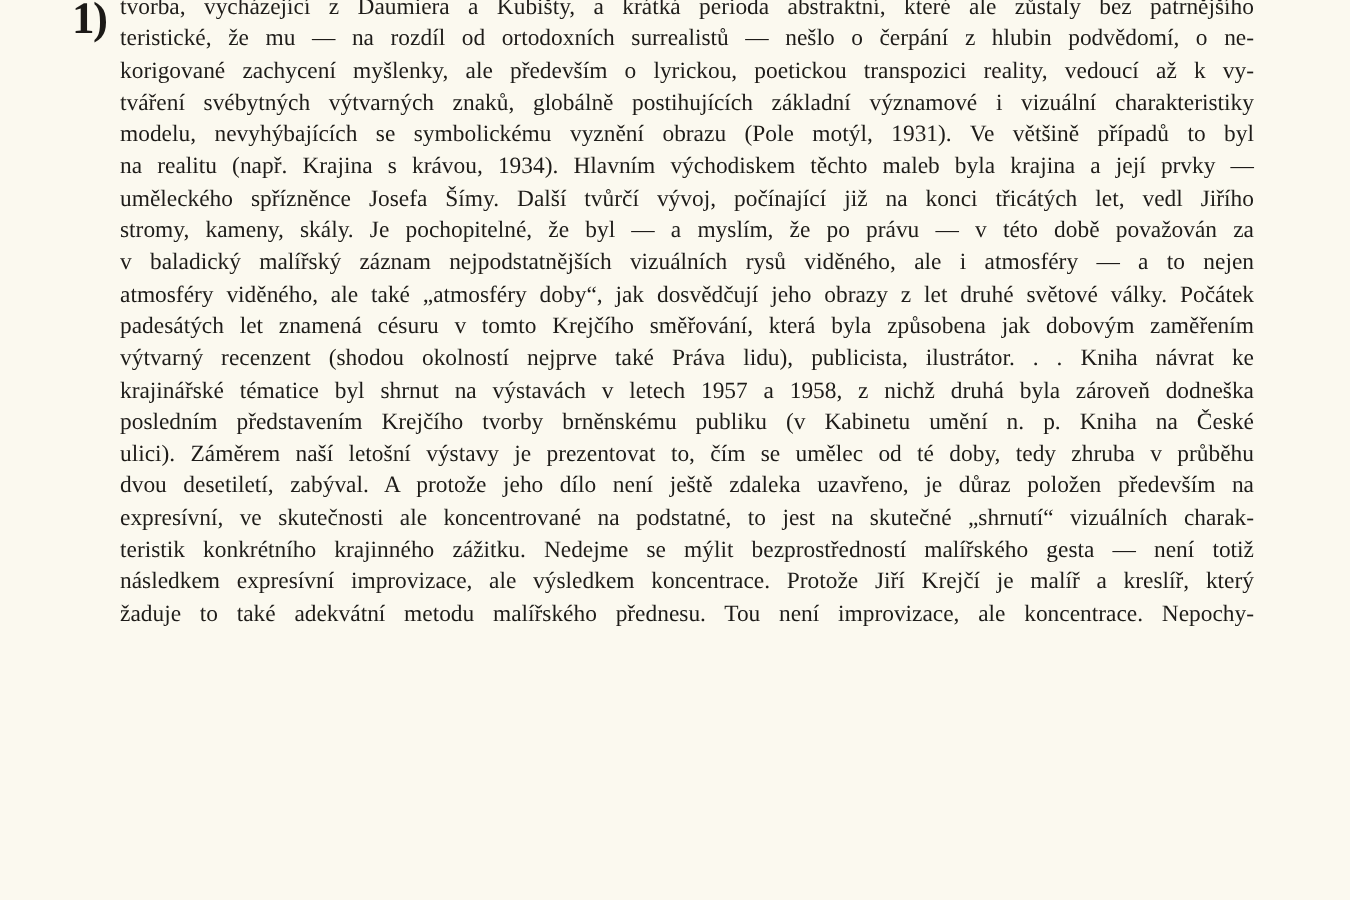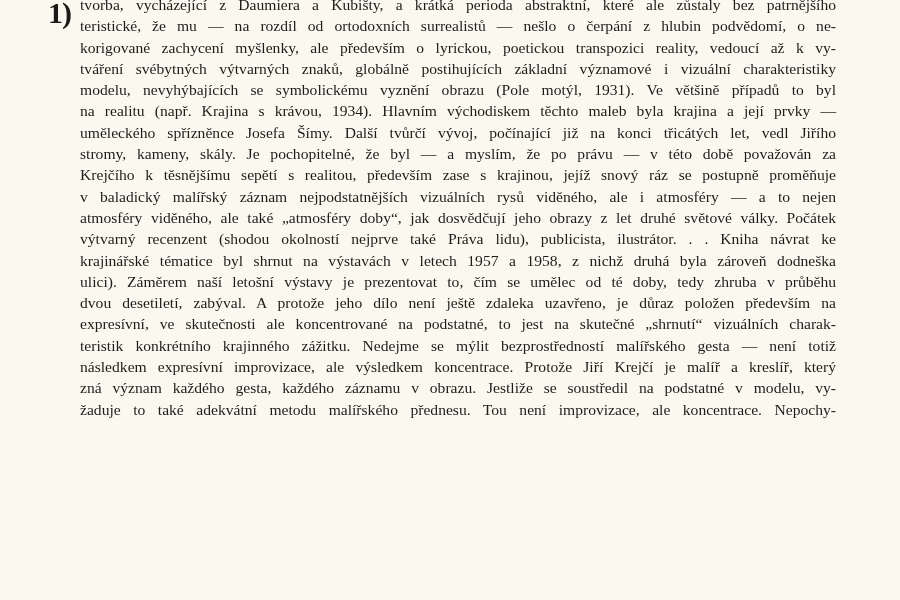--- a/index.html
+++ b/index.html
@@ -55,26 +55,26 @@
   <div class="marker">1)</div>
   <div class="text-block">
     <span class="line">tvorba, vycházející z Daumiera a Kubišty, a krátká perioda abstraktní, které ale zůstaly bez patrnějšího</span>
     <span class="line">teristické, že mu — na rozdíl od ortodoxních surrealistů — nešlo o čerpání z hlubin podvědomí, o ne-</span>
     <span class="line">korigované zachycení myšlenky, ale především o lyrickou, poetickou transpozici reality, vedoucí až k vy-</span>
     <span class="line">tváření svébytných výtvarných znaků, globálně postihujících základní významové i vizuální charakteristiky</span>
     <span class="line">modelu, nevyhýbajících se symbolickému vyznění obrazu (Pole motýl, 1931). Ve většině případů to byl</span>
     <span class="line">na realitu (např. Krajina s krávou, 1934). Hlavním východiskem těchto maleb byla krajina a její prvky —</span>
     <span class="line">uměleckého spřízněnce Josefa Šímy. Další tvůrčí vývoj, počínající již na konci třicátých let, vedl Jiřího</span>
     <span class="line">stromy, kameny, skály. Je pochopitelné, že byl — a myslím, že po právu — v této době považován za</span>
-    <span class="line">Krejčího k těsnějšímu sepětí s realitou, především zase s krajinou, jejíž snový ráz se postupně proměňuje</span>
     <span class="line">v baladický malířský záznam nejpodstatnějších vizuálních rysů viděného, ale i atmosféry — a to nejen</span>
     <span class="line">atmosféry viděného, ale také „atmosféry doby“, jak dosvědčují jeho obrazy z let druhé světové války. Počátek</span>
+    <span class="line">padesátých let znamená césuru v tomto Krejčího směřování, která byla způsobena jak dobovým zaměřením</span>
     <span class="line">výtvarný recenzent (shodou okolností nejprve také Práva lidu), publicista, ilustrátor. . . Kniha návrat ke</span>
     <span class="line">krajinářské tématice byl shrnut na výstavách v letech 1957 a 1958, z nichž druhá byla zároveň dodneška</span>
+    <span class="line">posledním představením Krejčího tvorby brněnskému publiku (v Kabinetu umění n. p. Kniha na České</span>
     <span class="line">ulici). Záměrem naší letošní výstavy je prezentovat to, čím se umělec od té doby, tedy zhruba v průběhu</span>
     <span class="line">dvou desetiletí, zabýval. A protože jeho dílo není ještě zdaleka uzavřeno, je důraz položen především na</span>
     <span class="line">expresívní, ve skutečnosti ale koncentrované na podstatné, to jest na skutečné „shrnutí“ vizuálních charak-</span>
     <span class="line">teristik konkrétního krajinného zážitku. Nedejme se mýlit bezprostředností malířského gesta — není totiž</span>
     <span class="line">následkem expresívní improvizace, ale výsledkem koncentrace. Protože Jiří Krejčí je malíř a kreslíř, který</span>
-    <span class="line">zná význam každého gesta, každého záznamu v obrazu. Jestliže se soustředil na podstatné v modelu, vy-</span>
     <span class="line last">žaduje to také adekvátní metodu malířského přednesu. Tou není improvizace, ale koncentrace. Nepochy-</span>
   </div>
 </div>
 
 </body></html>

